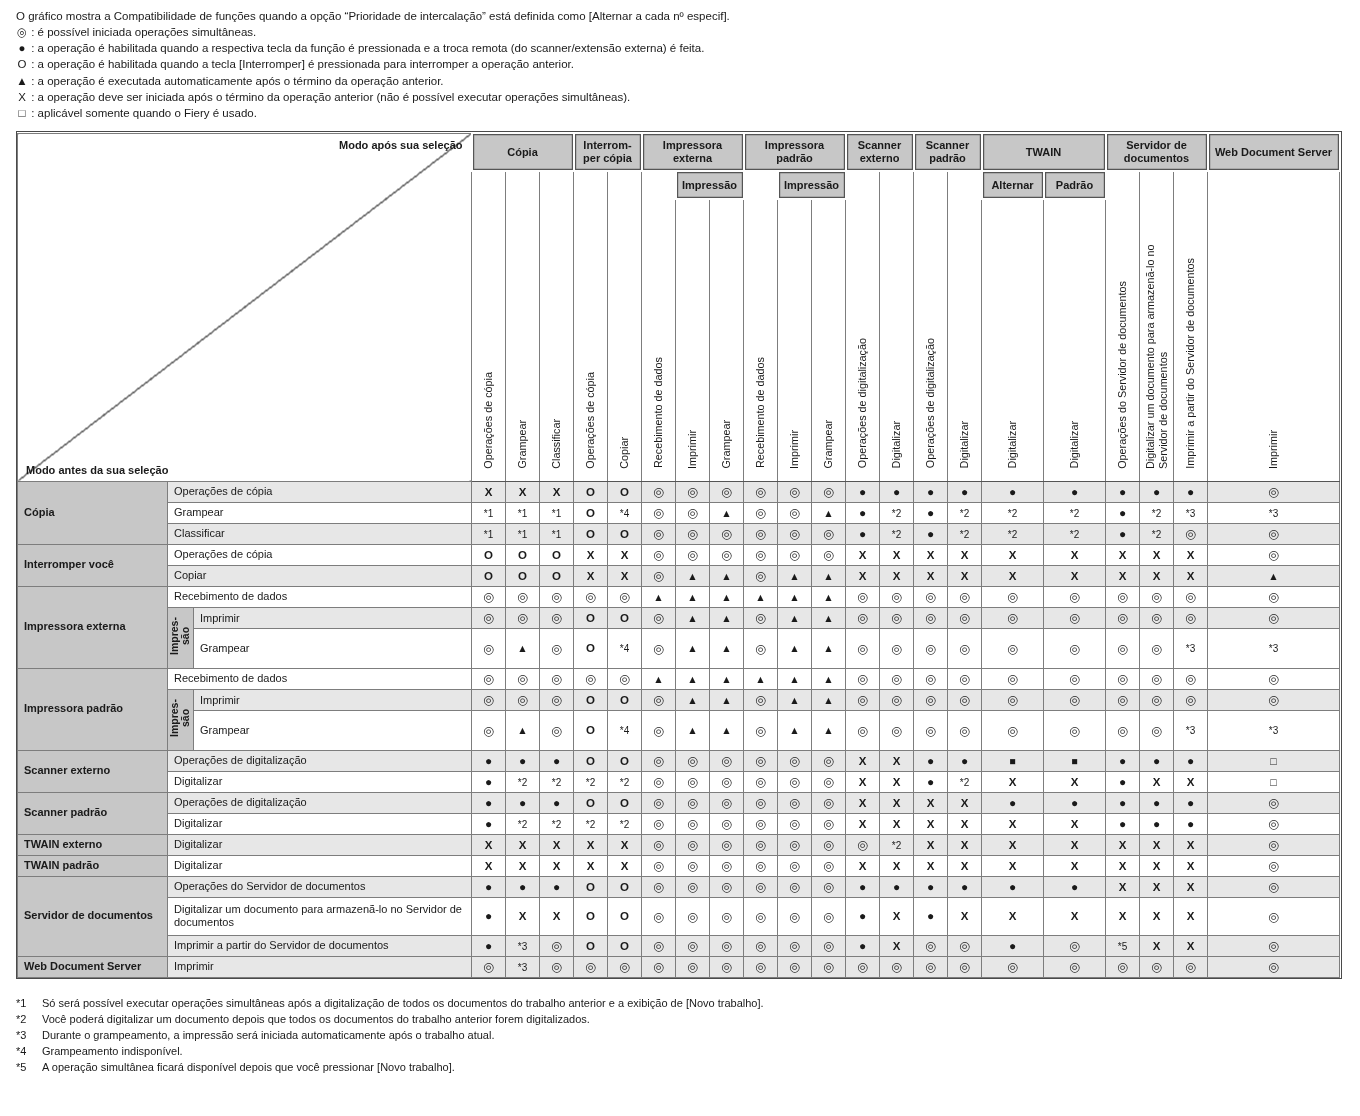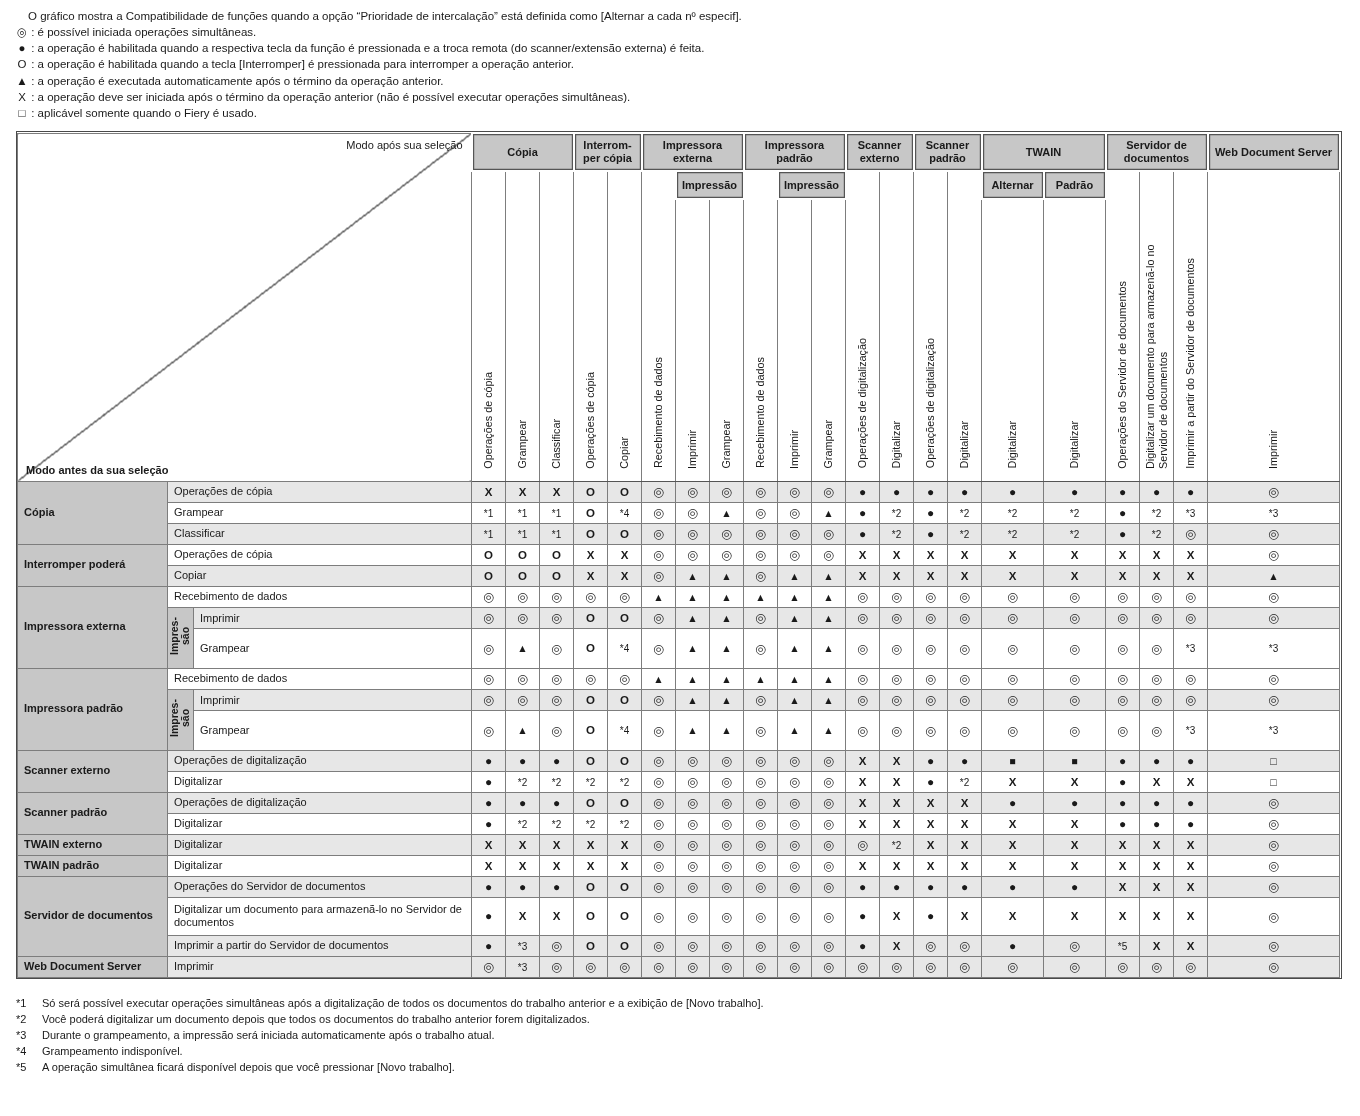--- a/index.html
+++ b/index.html
@@ -1,31 +1,31 @@
 <!DOCTYPE html>
 <html><head>
 <meta charset="utf-8">
 <style>
   html,body{margin:0;padding:0;background:#fff;color:#1a1a1a;
     font-family:"Liberation Sans","DejaVu Sans",sans-serif;}
   .page{width:1328px;padding:10px 16px 18px 16px;}
   .title{font-size:15px;font-weight:700;margin:2px 0 9px 0;}
-  .intro{font-size:11.5px;margin:0 0 3px 12px;}
+  .intro{font-size:11.5px;margin:0 0 3px 0;}
   .legend{font-size:11.5px;line-height:1.32;}
   .lgd{margin:1px 0;}
   .lsym{display:inline-block;min-width:12px;text-align:center;}
   .tbl-wrap{display:inline-block;border:1.5px solid #4a4a4a;margin-top:9px;background:#fff;}
   table{border-collapse:collapse;table-layout:fixed;}
   td,th{border:1px solid #7d7d7d;font-weight:400;}
   tr.h1{height:38px;} tr.h2{height:28px;} tr.h3{height:282px;}
   th.gh,th.sh{border:2px solid #fff;box-shadow:inset 0 0 0 1.2px #555;background:#c7c7c7;
     font-weight:700;font-size:11px;padding:1px 2px;text-align:center;vertical-align:middle;line-height:1.15;}
   .corner{position:relative;background:
     linear-gradient(to bottom right,transparent calc(50% - 0.8px),#666 calc(50% - 0.8px),#666 calc(50% + 0.8px),transparent calc(50% + 0.8px)) #fff;}
-  .corner .c-top{position:absolute;top:5px;right:8px;font-weight:400;font-size:11px;}
+  .corner .c-top{position:absolute;top:5px;right:8px;font-weight:700;font-size:11px;}
   .corner .c-bot{position:absolute;bottom:5px;left:8px;font-weight:700;font-size:11px;}
   th.rot{vertical-align:bottom;background:#fff;padding:0 0 8px 0;border-bottom:1.8px solid #555;}
   .rotlbl{display:inline-block;writing-mode:vertical-rl;transform:rotate(180deg);
     font-size:10.8px;line-height:1.18;max-height:262px;text-align:left;font-weight:400;}
   tbody tr{height:21px;} tbody tr.tall{height:38px;}
   tr.gsep td{border-top:1.8px solid #555;}
   td.rgroup{background:#c7c7c7;font-weight:700;font-size:11px;text-align:left;
     padding:2px 4px 2px 6px;vertical-align:middle;line-height:1.2;}
   td.rlabel{background:#fff;font-size:11px;text-align:left;padding:1px 6px;vertical-align:middle;line-height:1.15;}
   td.vcell{background:#c7c7c7;text-align:center;vertical-align:middle;padding:1px;}
@@ -199,21 +199,21 @@
             <td class="sym"><span class="t-fc">●</span></td>
             <td class="sym"><span class="t-note">*2</span></td>
             <td class="sym"><span class="t-note">*2</span></td>
             <td class="sym"><span class="t-note">*2</span></td>
             <td class="sym"><span class="t-fc">●</span></td>
             <td class="sym"><span class="t-note">*2</span></td>
             <td class="sym"><span class="t-dc">◎</span></td>
             <td class="sym"><span class="t-dc">◎</span></td>
           </tr>
           <tr class=" gsep">
-            <td class="rgroup" rowspan="2">Interromper poderá</td>
+            <td class="rgroup" rowspan="2">Interromper você</td>
             <td class="rlabel" colspan="2">Operações de cópia</td>
             <td class="sym"><span class="t-o">O</span></td>
             <td class="sym"><span class="t-o">O</span></td>
             <td class="sym"><span class="t-o">O</span></td>
             <td class="sym"><span class="t-x">X</span></td>
             <td class="sym"><span class="t-x">X</span></td>
             <td class="sym"><span class="t-dc">◎</span></td>
             <td class="sym"><span class="t-dc">◎</span></td>
             <td class="sym"><span class="t-dc">◎</span></td>
             <td class="sym"><span class="t-dc">◎</span></td>

